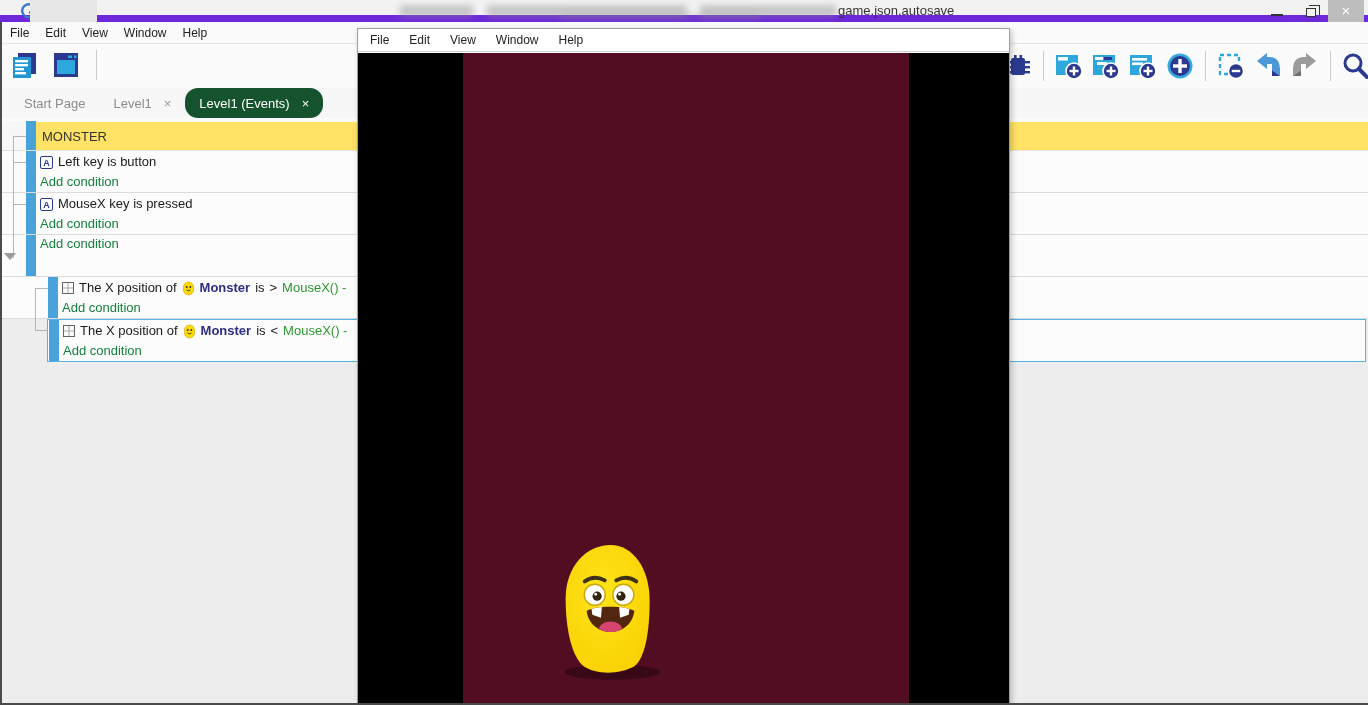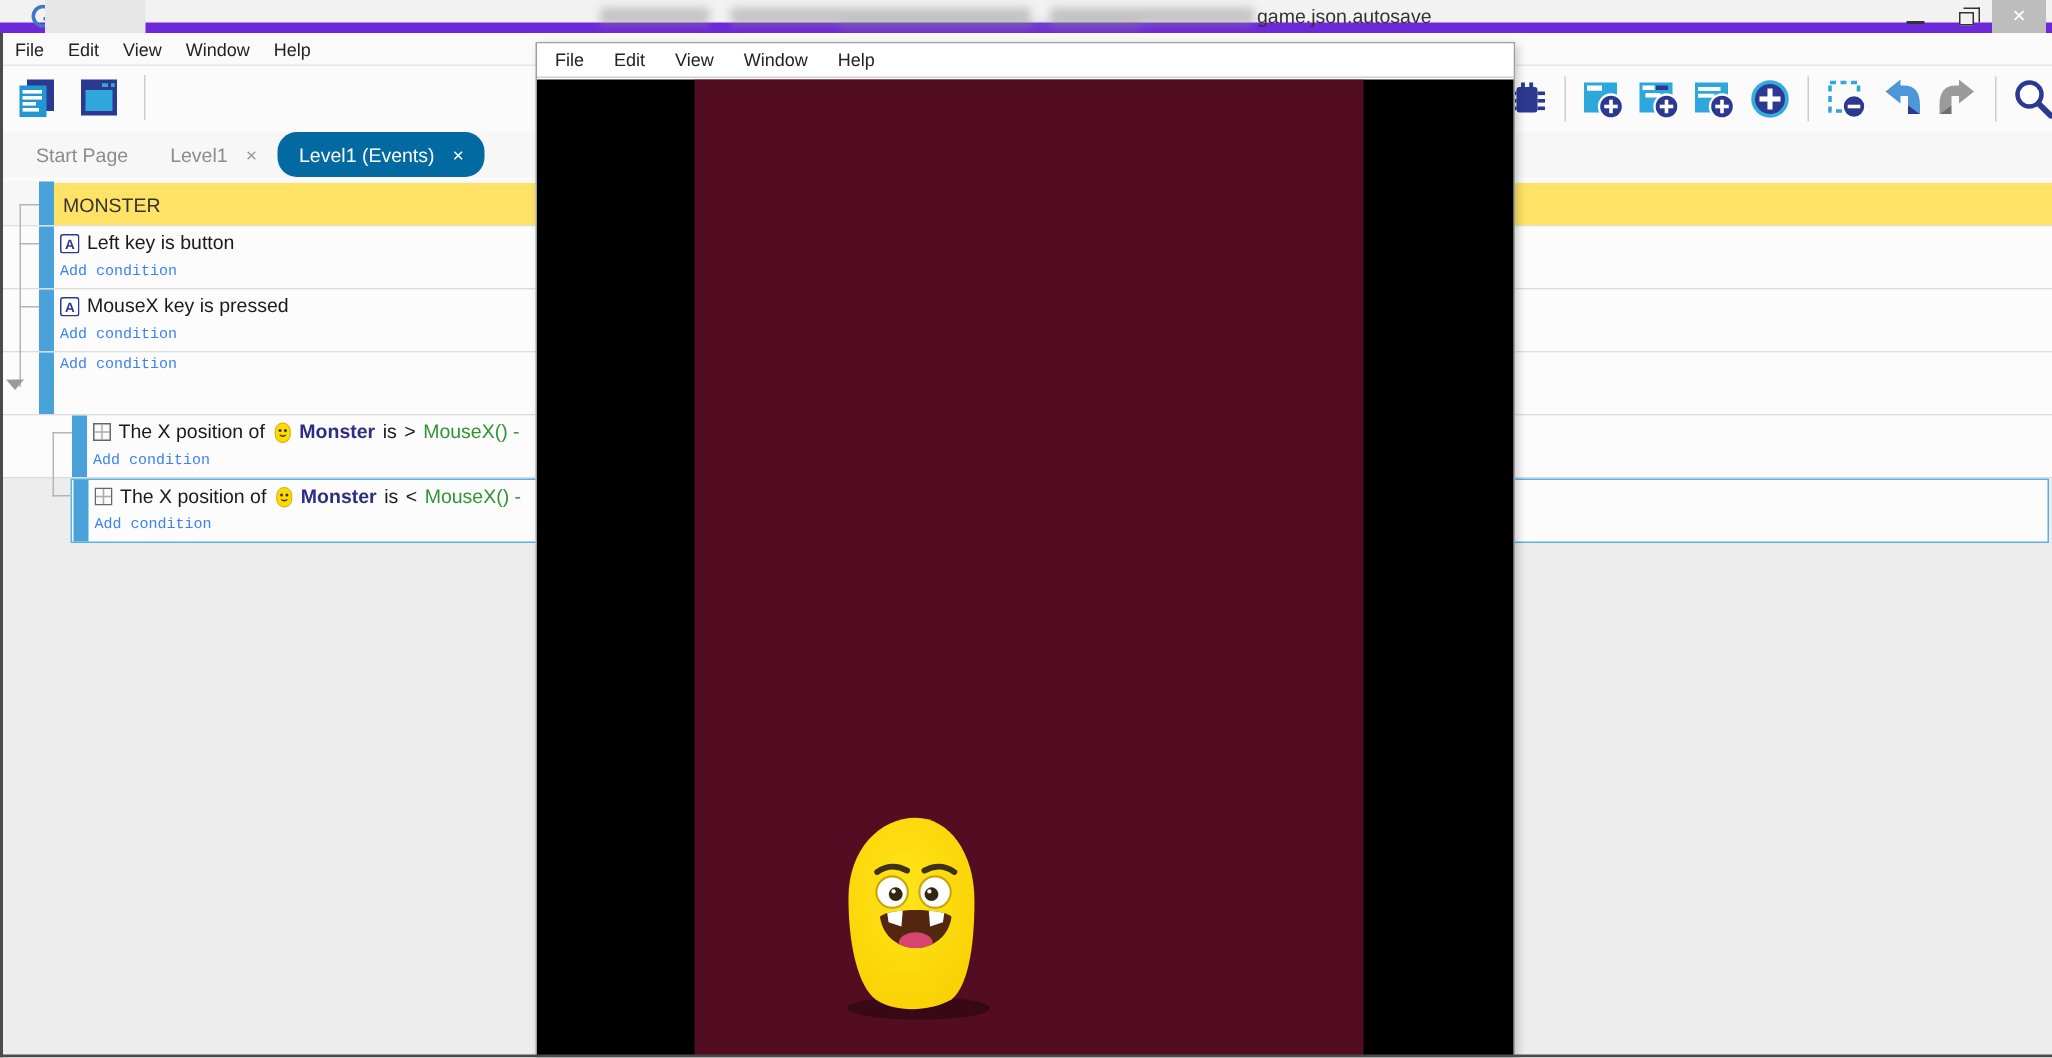--- a/index.html
+++ b/index.html
@@ -35,33 +35,33 @@
   .toolbar { position:absolute; left:0; top:44px; width:1368px; height:44px; background:#fbfbfb; }
   .tb-left { position:absolute; left:8px; top:5px; display:flex; align-items:center; gap:10px; }
   .tb-right { position:absolute; left:1002px; top:6px; display:flex; align-items:center; gap:5px; }
   .tb-sep { width:1px; height:30px; background:#ccc; margin:0 4px; }
   .tb-icon { width:32px; height:32px; display:flex; align-items:center; justify-content:center; }
 
   
   .tabbar { position:absolute; left:0; top:88px; width:1368px; height:30px; background:#f7f7f7; display:flex; align-items:stretch; padding-left:10px; }
   .tab { display:flex; align-items:center; font-size:13px; color:#8c8c8c; padding:0 14px; }
   .tab .x { margin-left:12px; color:#9a9a9a; font-size:13px; }
-  .tab.active { background:#0369a1; color:#fff;border-radius:13px; }
+  .tab.active { background:#14532d; color:#fff;border-radius:13px; }
   .tab.active .x { color:#fff; }
 
   
   .events { position:absolute; left:0; top:118px; width:1368px; bottom:0; background:#ededed; }
   .rows { position:absolute; left:0; right:0; top:0; }
   .row { position:relative; background:#fcfcfc; border-bottom:1px solid #dcdcdc; }
   .row .bar { position:absolute; left:26px; top:0; bottom:0; width:10px; background:#49a2d9; }
   .row-group { height:30px; background:#f7f7f7; border-bottom:1px solid #e0e0e0; }
   .gfill { position:absolute; left:36px; right:0; top:1px; bottom:0; background:#ffe266; display:flex; align-items:center; padding-left:6px; font-size:13px; color:#333; }
   .row-ev { height:42px; }
   .cond { height:22px; line-height:22px; font-size:13px; padding-left:40px; display:flex; align-items:center; gap:5px; white-space:nowrap; }
-  .addc { height:19px; line-height:18px; font-size:10px; padding-left:40px; color:#3b82f6; white-space:nowrap;font-family:Liberation Mono, monospace; }
+  .addc { height:19px; line-height:18px; font-size:13px; padding-left:40px; color:#15803d; white-space:nowrap; }
   .row-sub .bar { left:48px; }
   .row-sub .cond, .row-sub .addc { padding-left:62px; }
   .row-sel { margin-left:47px; margin-right:2px; border:1px solid #58b2e4; height:43px; }
   .row-sel .bar { left:1px; }
   .row-sel .cond, .row-sel .addc { padding-left:15px; }
   .obj-name { color:#2d2d86; font-weight:bold; }
   .expr { color:#2f9532; }
   .param { color:#666; }
   .gap3 { height:3px; background:#fbfbfb; }
 

